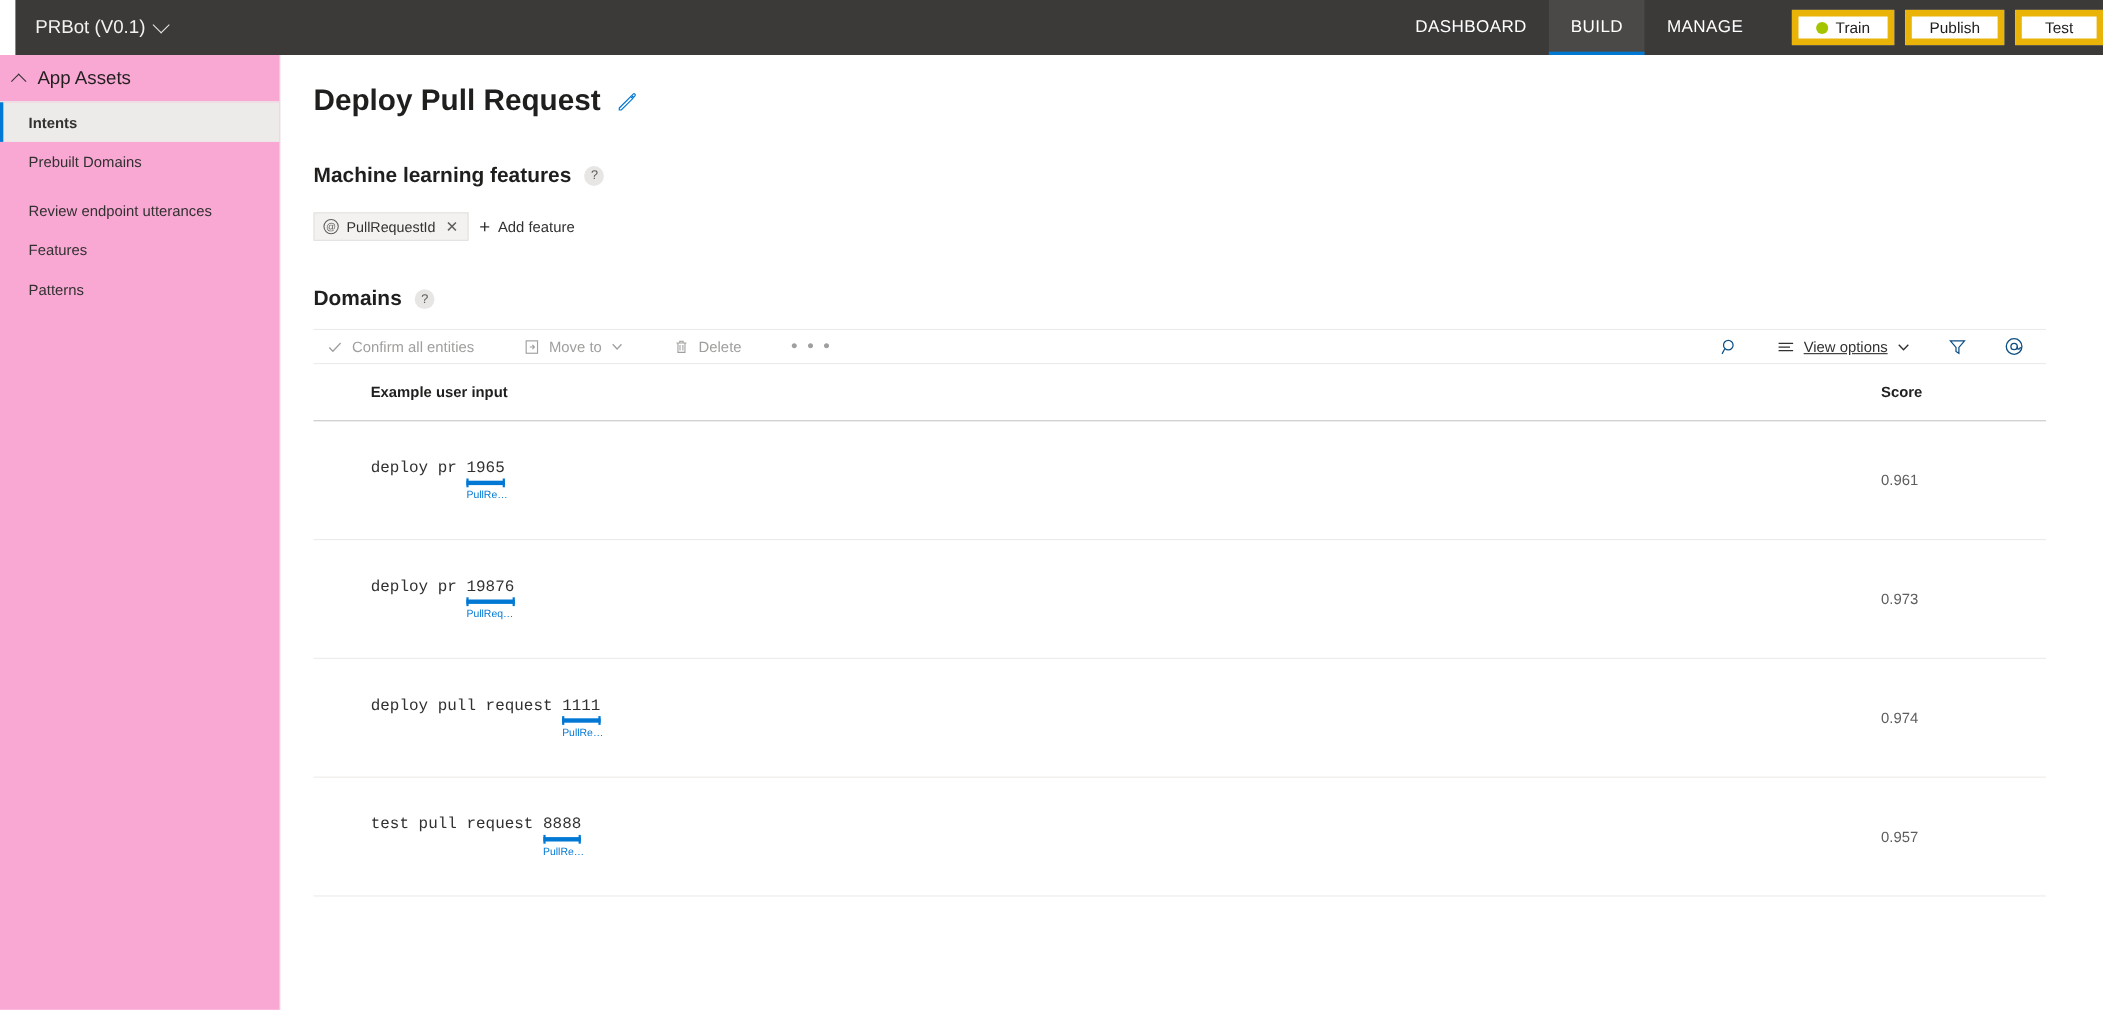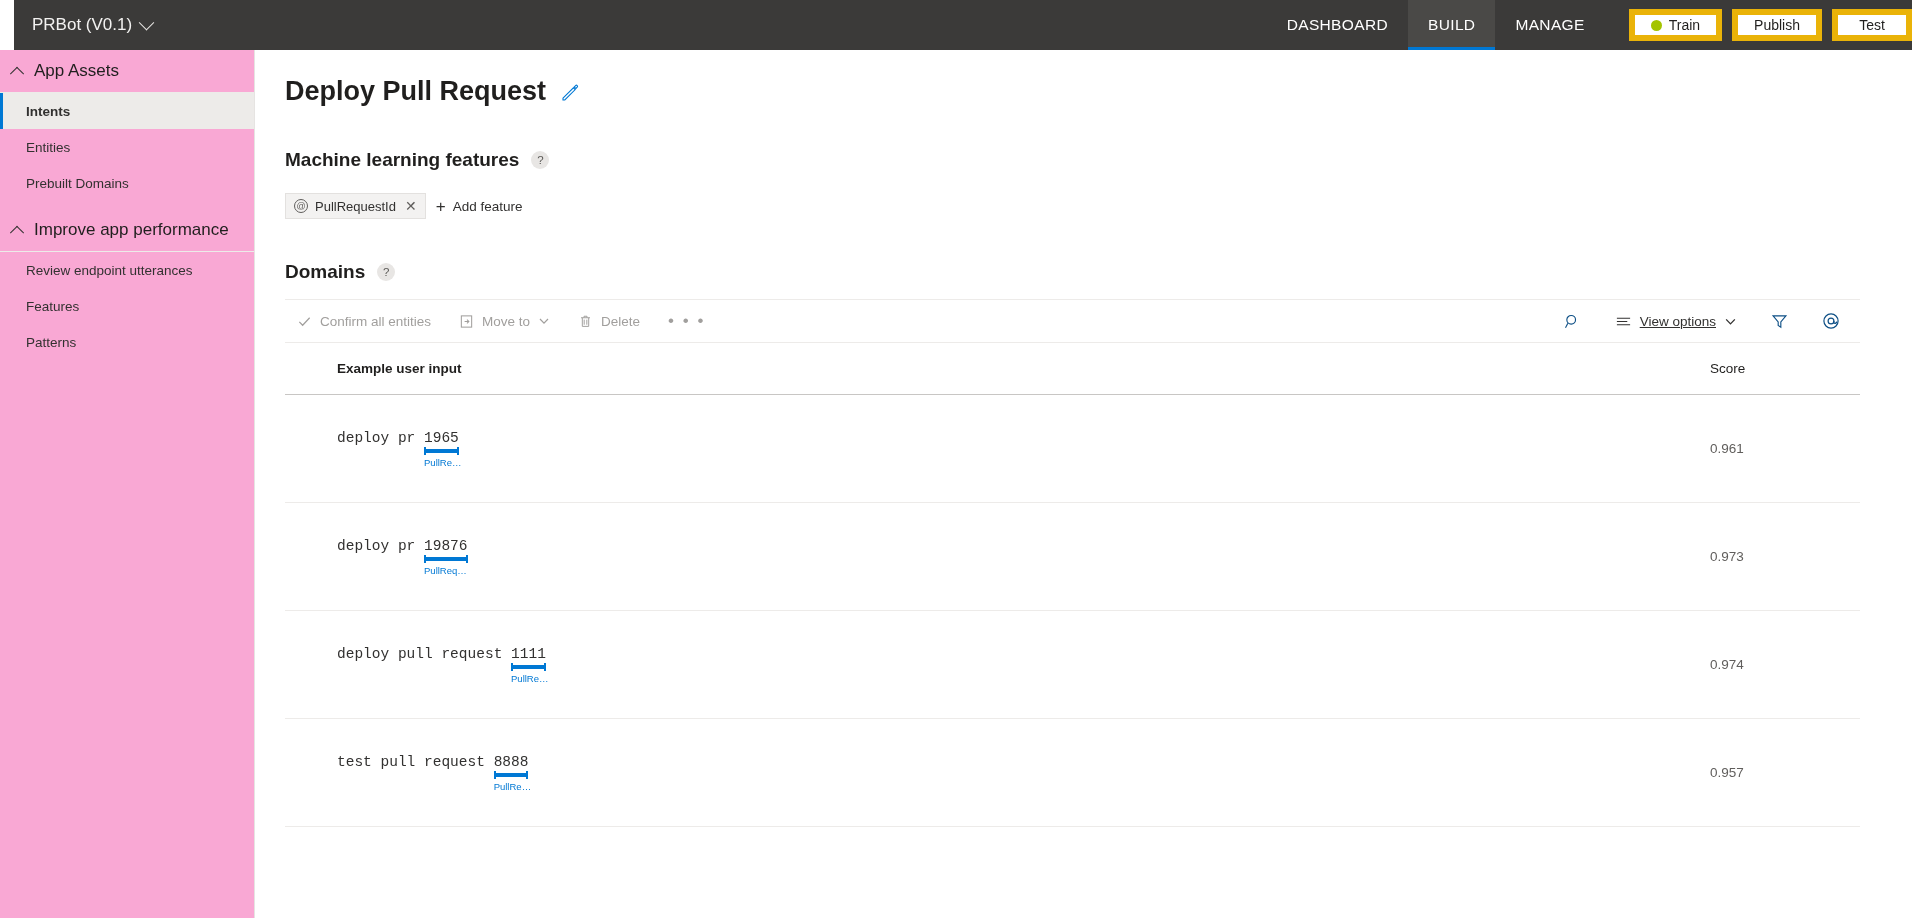--- a/index.html
+++ b/index.html
@@ -132,23 +132,24 @@
   .chip-x { font-size: 14px; color: #605e5c; cursor: pointer; line-height: 1; padding-left: 2px; }
   .add-feature {
     display: flex; align-items: center; gap: 7px;
     font-size: 13.5px; color: #323130; cursor: pointer;
   }
   .plus-glyph { font-size: 17px; color: #323130; line-height: 1; font-weight: 300; }
 
   
   .cmdbar {
     display: flex; align-items: center;
-    margin-top: 16px; height: 44px;
+    margin-top: 16px; height: 32px;
     border-top: 1px solid #edebe9;
     border-bottom: 1px solid #edebe9;
+    gap: 17px;
   }
   .cmd-item {
     display: flex; align-items: center; gap: 8px;
     padding: 0 14px; height: 100%;
     font-size: 13.5px; color: #a19f9d; cursor: default;
     user-select: none;
   }
   .cmd-item:first-child { padding-left: 12px; }
   .cmd-ellipsis { font-size: 17px; letter-spacing: 2px; color: #a19f9d; padding: 0 14px; cursor: pointer; }
   .cmd-spacer { flex: 1; }
@@ -156,21 +157,21 @@
   .cmd-right .cmd-item { color: #323130; cursor: pointer; text-decoration: underline; }
   .icn { display: block; }
 
   
   .tbl-head {
     display: flex; align-items: center;
     height: 52px; padding: 0 0 0 52px;
     border-bottom: 1px solid #c8c6c4;
   }
   .th-utt { flex: 1; font-size: 13.5px; font-weight: bold; color: #201f1e; }
-  .th-score { width: 150px; font-size: 13.5px; font-weight: normal; color: #201f1e; }
+  .th-score { width: 150px; font-size: 13.5px; font-weight: bold; color: #201f1e; }
 
   .input-row {
     height: 74px; display: flex; align-items: center;
     padding: 0 0 0 52px;
     border-bottom: 1px solid #c8c6c4;
   }
   .utt-input {
     flex: 1; height: 38px;
     border: 1px solid #8a8886; background: #ffffff;
     padding: 0 12px; font-size: 13.5px; color: #323130;
@@ -237,30 +238,23 @@
 
 <div class="sidebar">
   <div class="side-group">
     <span class="chev-up"></span>
     <span>App Assets</span>
   </div>
   <div class="side-item selected">
     <span>Intents</span>
   </div>
   <div class="side-item">
-    <span>Entities</span>
-  </div>
-  <div class="side-item">
     <span>Prebuilt Domains</span>
   </div>
   <div class="side-spacer"></div>
-  <div class="side-group">
-    <span class="chev-up"></span>
-    <span>Improve app performance</span>
-  </div>
   <div class="side-item">
     <span>Review endpoint utterances</span>
   </div>
   <div class="side-item">
     <span>Features</span>
   </div>
   <div class="side-item">
     <span>Patterns</span>
   </div>
 </div>

